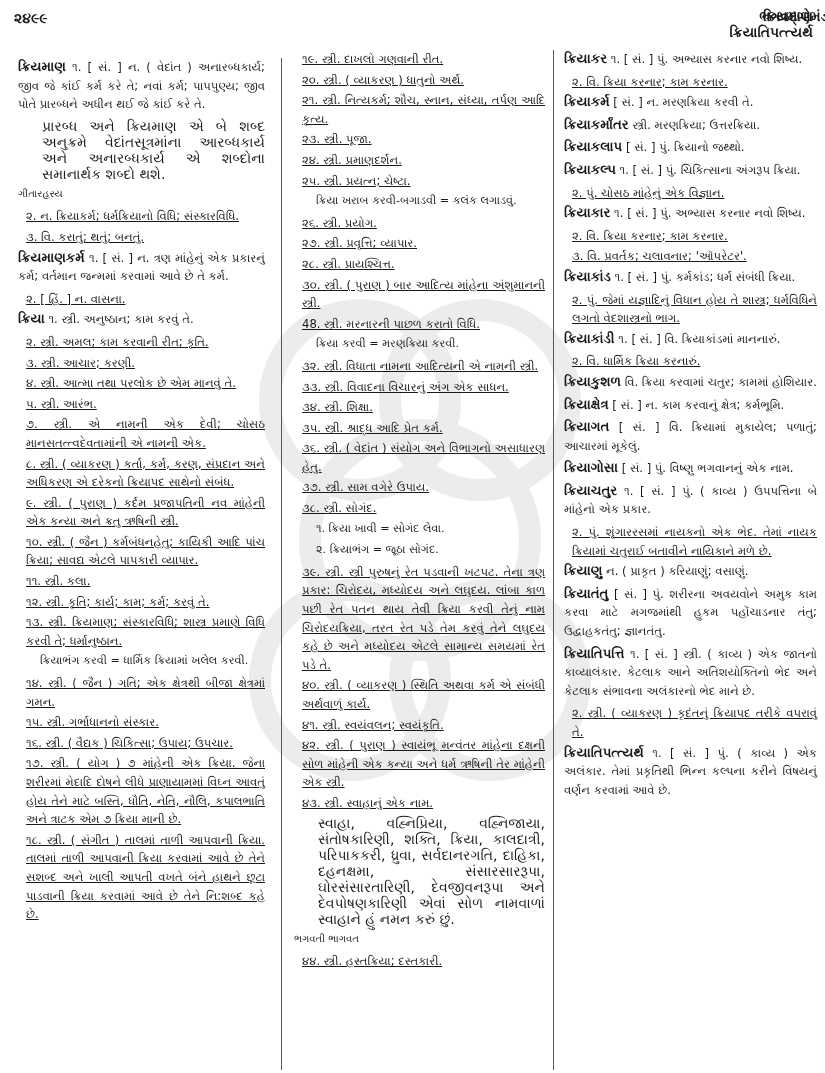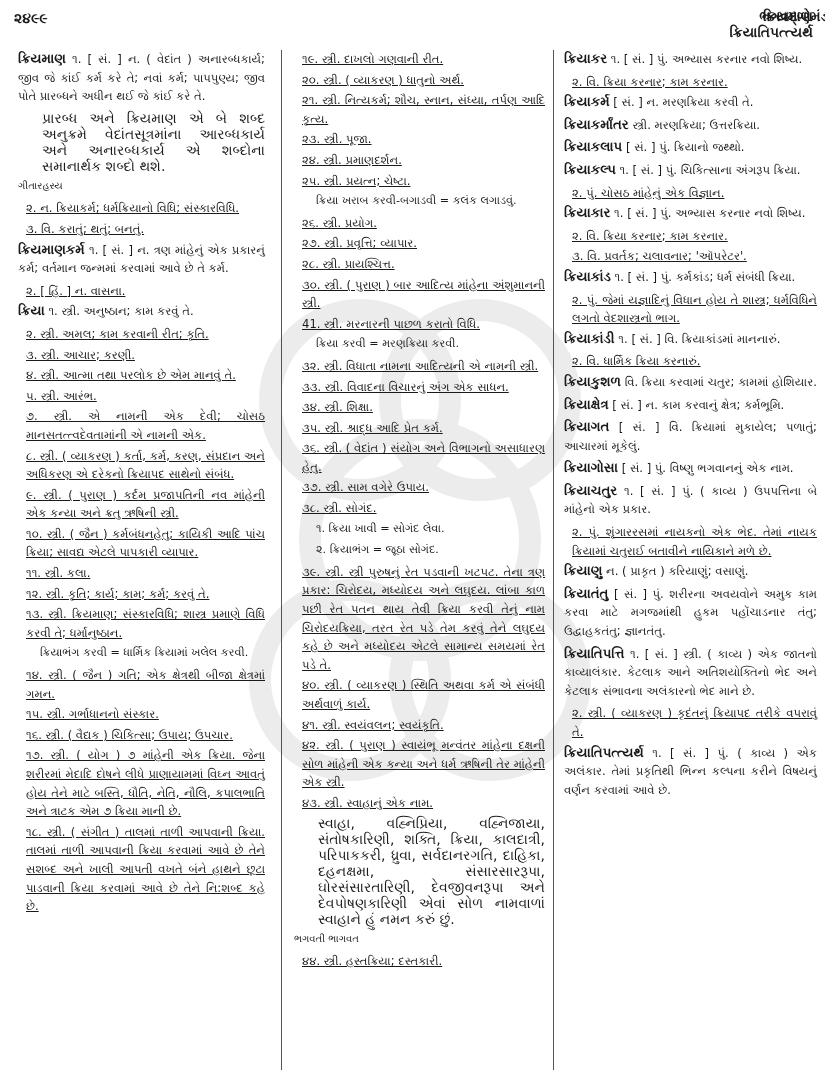--- a/index.html
+++ b/index.html
@@ -15,21 +15,21 @@
       position: absolute; left: 0; top: 0; width: 825px; height: 46px; z-index: 1;
     }
     .page-num { position: absolute; left: 14px; top: 10px; font-size: 14px; font-weight: bold; }
     .running-title { position: absolute; left: 14px; width: 825px; top: 8px; text-align: right; font-size: 14px; font-weight: bold; }
     .guide-words { position: absolute; right: 12px; top: 8px; text-align: right; font-size: 14px; font-weight: bold; line-height: 16px; }
     .columns {
       position: absolute; left: 0; top: 50px; width: 825px; height: 1020px; z-index: 1;
       display: flex;
     }
     .col { box-sizing: border-box; font-size: 11.6px; line-height: 18.6px; overflow: hidden; }
-    .col-1 { width: 282px; padding: 0 16px 0 18px; border-right: 1px solid #555; }
+    .col-1 { width: 282px; padding: 0 16px 0 18px; border-right: 1px solid #555; margin-top: 8px; }
     .col-2 { width: 272px; padding: 0 8px 0 12px; border-right: 1px solid #555; }
     .col-3 { width: 271px; padding: 0 8px 0 10px; }
     .entry { margin: 0 0 4px 0; text-indent: 0; text-align: justify; }
     .entry.sub { padding-left: 8px; margin-bottom: 2px; text-decoration: underline; }
     .entry .hw { font-weight: bold; font-size: 13.4px; }
     .quote { font-size: 14px; line-height: 16px; padding-left: 24px; margin: 0 0 3px 0; text-align: justify; }
     .quote-src { font-size: 10px; text-align: left; margin: 0 0 4px 0; }
     .idiom { padding-left: 22px; margin: 0 0 3px 0; font-size: 11.2px; }
   </style>
 </head>
@@ -89,21 +89,21 @@
     <p class="entry sub">૨૦. સ્ત્રી. ( વ્યાકરણ ) ધાતુનો અર્થ.</p>
     <p class="entry sub">૨૧. સ્ત્રી. નિત્યકર્મ; શૌચ, સ્નાન, સંધ્યા, તર્પણ આદિ કૃત્ય.</p>
     <p class="entry sub">૨૩. સ્ત્રી. પૂજા.</p>
     <p class="entry sub">૨૪. સ્ત્રી. પ્રમાણદર્શન.</p>
     <p class="entry sub">૨૫. સ્ત્રી. પ્રયત્ન; ચેષ્ટા.</p>
     <p class="idiom">ક્રિયા ખરાબ કરવી-બગાડવી = કલંક લગાડવું.</p>
     <p class="entry sub">૨૬. સ્ત્રી. પ્રયોગ.</p>
     <p class="entry sub">૨૭. સ્ત્રી. પ્રવૃત્તિ; વ્યાપાર.</p>
     <p class="entry sub">૨૮. સ્ત્રી. પ્રાયશ્ચિત્ત.</p>
     <p class="entry sub">૩૦. સ્ત્રી. ( પુરાણ ) બાર આદિત્ય માંહેના અંશુમાનની સ્ત્રી.</p>
-    <p class="entry sub">41. સ્ત્રી. મરનારની પાછળ કરાતો વિધિ.</p>
+    <p class="entry sub">48. સ્ત્રી. મરનારની પાછળ કરાતો વિધિ.</p>
     <p class="idiom">ક્રિયા કરવી = મરણક્રિયા કરવી.</p>
     <p class="entry sub">૩૨. સ્ત્રી. વિધાતા નામના આદિત્યની એ નામની સ્ત્રી.</p>
     <p class="entry sub">૩૩. સ્ત્રી. વિવાદના વિચારનું અંગ એક સાધન.</p>
     <p class="entry sub">૩૪. સ્ત્રી. શિક્ષા.</p>
     <p class="entry sub">૩૫. સ્ત્રી. શ્રાદ્ધ આદિ પ્રેત કર્મ.</p>
     <p class="entry sub">૩૬. સ્ત્રી. ( વેદાંત ) સંયોગ અને વિભાગનો અસાધારણ હેતુ.</p>
     <p class="entry sub">૩૭. સ્ત્રી. સામ વગેરે ઉપાય.</p>
     <p class="entry sub">૩૮. સ્ત્રી. સોગંદ.</p>
     <p class="idiom">૧. ક્રિયા ખાવી = સોગંદ લેવા.</p>
     <p class="idiom">૨. ક્રિયાભંગ = જૂઠા સોગંદ.</p>

